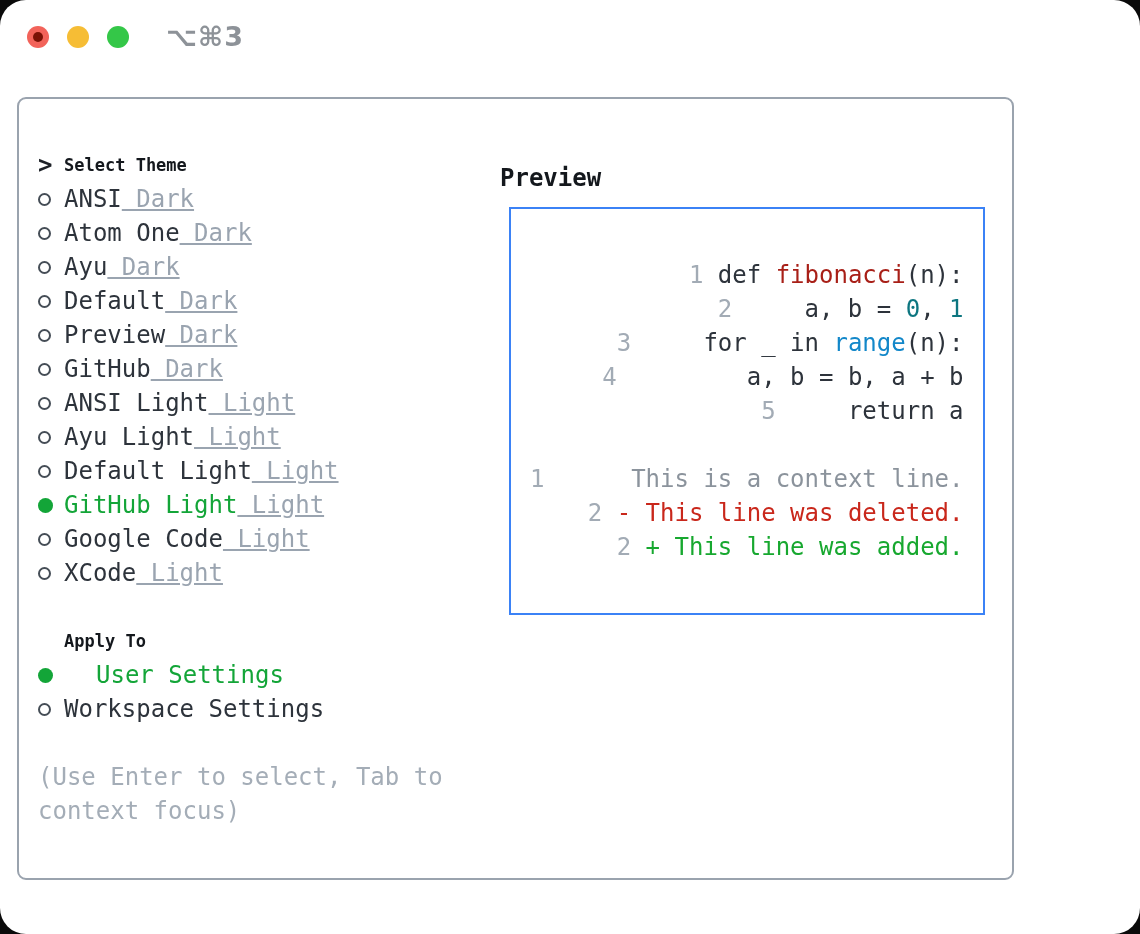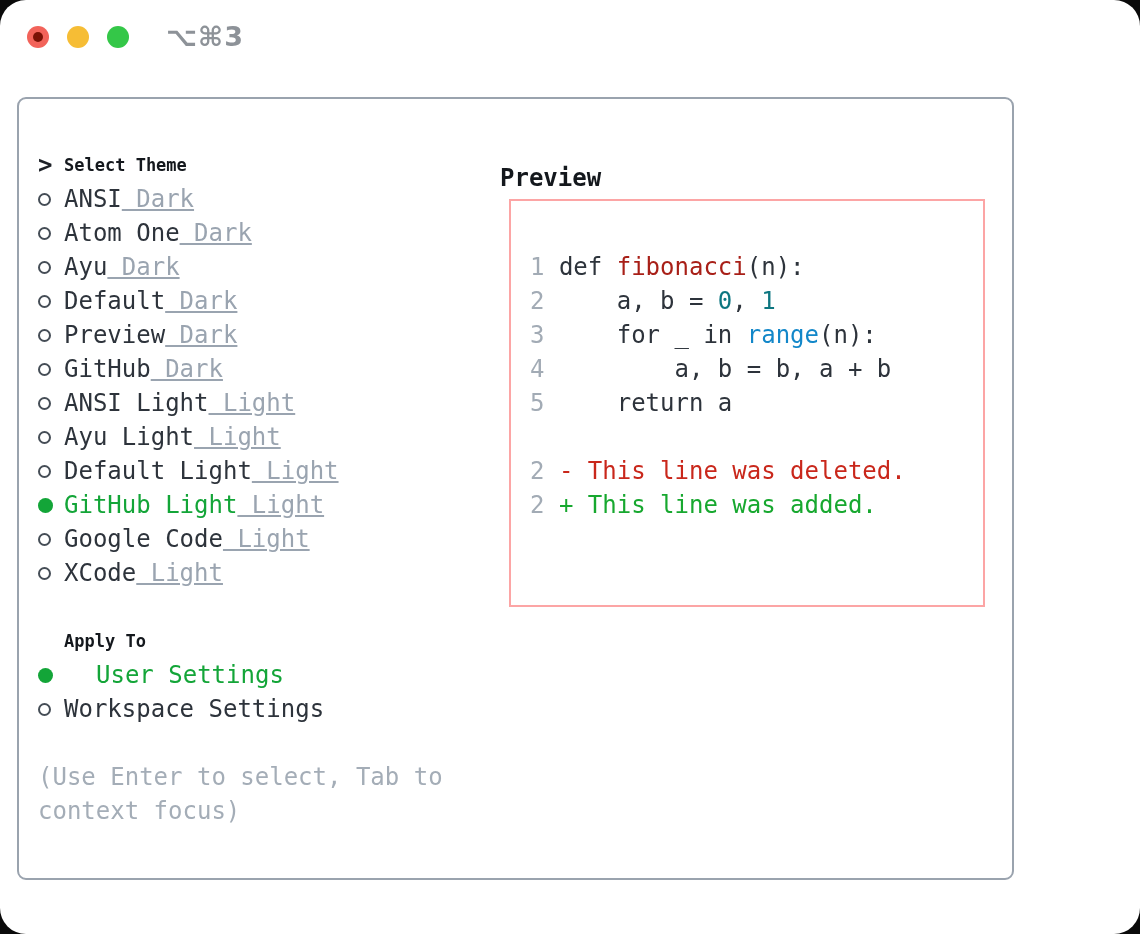--- a/index.html
+++ b/index.html
@@ -53,22 +53,22 @@
   .option-label.sel { color: #13a538; margin-left: 32px; }
   .gap-row { height: 34px; }
   .hint-line { color: #a4adb7; font-size: 24px; line-height: 34px; height: 34px; white-space: pre; }
 
   
   .preview-title {
     position: absolute; left: 481px; top: 50px; height: 34px; line-height: 34px;
     font-size: 24px; font-weight: 700; color: #14181d; margin-top: 12px;
   }
   .preview-box {
-    position: absolute; left: 490px; top: 100px; width: 476px; height: 408px;
-    border: 2px solid #fca5a5; background: #ffffff;
+    position: absolute; left: 490px; top: 108px; width: 476px; height: 408px;
+    border: 2px solid #3b82f6; background: #ffffff; text-align: right;
   }
   .code-area { position: absolute; left: 19px; top: 49px; }
   .code-line { height: 34px; line-height: 34px; font-size: 24px; white-space: pre; }
 
   .t-num   { color: #a2abb5; }
   .t-plain { color: #2d333b; }
   .t-red   { color: #a81f17; }
   .t-teal  { color: #0d7680; }
   .t-blue  { color: #1287c9; }
   .t-ctx   { color: #8b939c; }
@@ -131,19 +131,20 @@
     <div class="preview-title">Preview</div>
 
     <div class="preview-box">
       <div class="code-area" id="code-area">
           <div class="code-line"><span class="t-num">1 </span><span class="t-plain">def </span><span class="t-red">fibonacci</span><span class="t-plain">(n):</span></div>
           <div class="code-line"><span class="t-num">2 </span><span class="t-plain">    a, b = </span><span class="t-teal">0</span><span class="t-plain">, </span><span class="t-teal">1</span></div>
           <div class="code-line"><span class="t-num">3 </span><span class="t-plain">    for _ in </span><span class="t-blue">range</span><span class="t-plain">(n):</span></div>
           <div class="code-line"><span class="t-num">4 </span><span class="t-plain">        a, b = b, a + b</span></div>
           <div class="code-line"><span class="t-num">5 </span><span class="t-plain">    return a</span></div>
           <div class="code-line"></div>
+          <div class="code-line"><span class="t-num">1 </span><span class="t-ctx">     This is a context line.</span></div>
           <div class="code-line"><span class="t-num">2 </span><span class="t-del">- This line was deleted.</span></div>
           <div class="code-line"><span class="t-num">2 </span><span class="t-add">+ This line was added.</span></div>
         </div>
     </div>
 
   </div>
 </div>
 
 </body></html>

